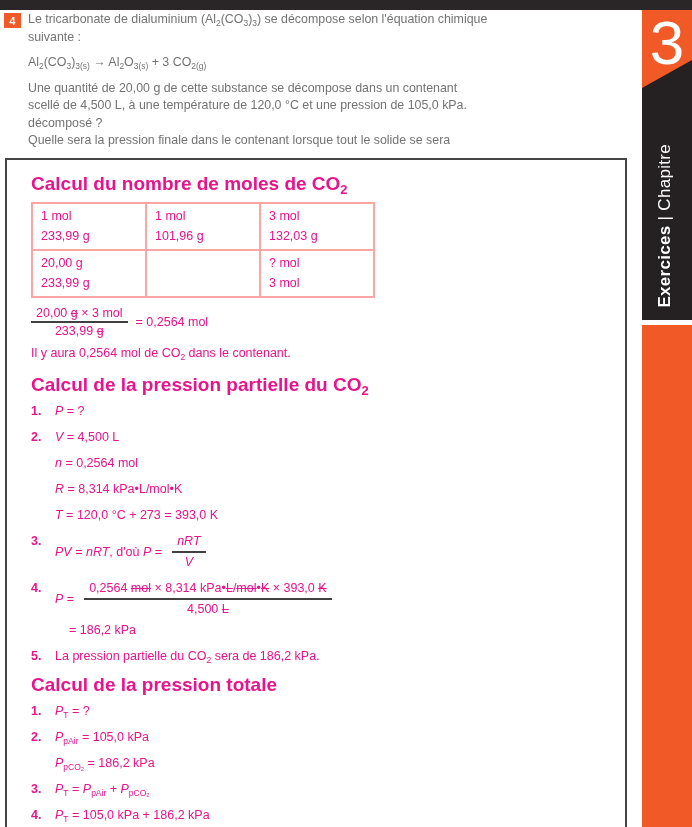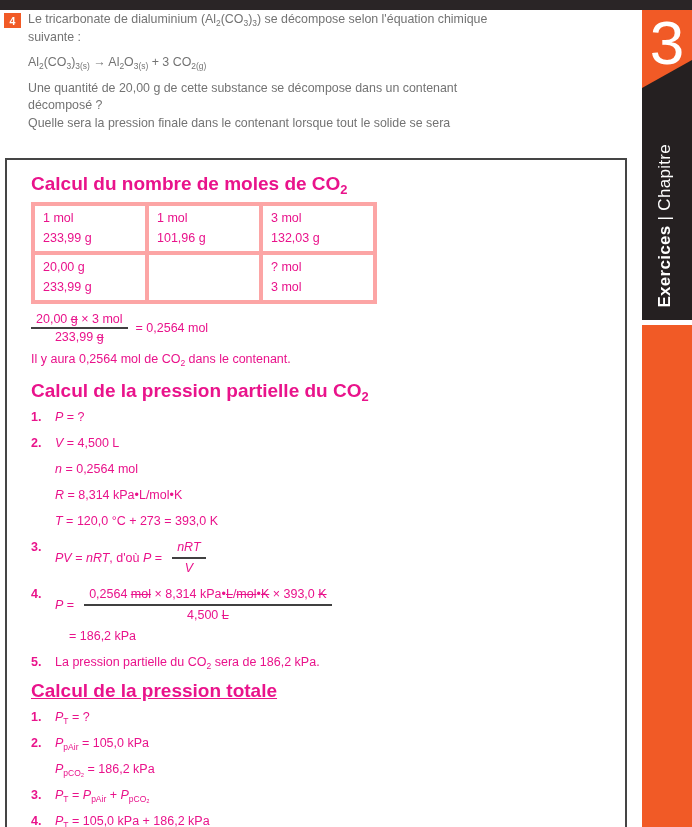--- a/index.html
+++ b/index.html
@@ -57,61 +57,62 @@
   }
   .sec { font-size:19px; font-weight:700; color:#e9138b; margin:0 0 7px 0; }
   .eqrow { display:flex; align-items:flex-start; font-size:13px; margin:0 0 7px 20px; }
   .eqrow .p1 { margin-right:22px; }
   .eqrow .p2 { margin-right:26px; }
   .eqrow .p3 { margin-right:22px; }
   .eqrow .p4 { margin-right:26px; }
 
   table.mtable { border-collapse:collapse; margin:2px 0 8px 0; }
   table.mtable td {
-    border:4px solid #fca5a5; width:114px; padding:2px 8px 3px 8px;
+    border:2px solid #fca5a5; width:114px; padding:2px 8px 3px 8px;
     font-size:12.5px; color:#e9138b; line-height:20px; vertical-align:top;
   }
 
   .frac { display:inline-block; text-align:center; }
   .frac .fn { padding:0 5px 1px 5px; border-bottom:2px solid #404040; }
   .frac .fd { padding-top:1px; }
   .fracline { display:flex; align-items:center; margin:6px 0 8px 0; }
   .fracline .res { margin-left:8px; }
 
   .concl { margin:2px 0 14px 0; }
 
   .step { display:flex; margin-bottom:9px; line-height:17px; }
   .sn { width:24px; flex:none; font-weight:700; }
   .sb { flex:1; }
   .sb .ln { margin-bottom:9px; }
   .sb .ln:last-child { margin-bottom:0; }
   .inlinefrac { display:flex; align-items:center; }
   .inlinefrac .pre { margin-right:10px; }
   .result-line { margin:4px 0 0 14px; }
-  .sec2 { margin-top:3px;text-decoration:underline; }
+  .sec2 { margin-top:3px; }
 </style>
 </head>
 <body>
 
 <div class="top-bar"></div>
 
 <div class="chapter-tab">
   <div class="chapter-num">3</div>
 </div>
 <div class="side-black">
   <div class="side-text"><b>Exercices</b><span> | Chapitre</span></div>
 </div>
 <div class="side-orange"></div>
 
 <div class="badge">4</div>
 <div class="problem">
   <div>Le tricarbonate de dialuminium (Al<sub>2</sub>(CO<sub>3</sub>)<sub>3</sub>) se décompose selon l'équation chimique</div>
   <div>suivante :</div>
   <div class="equation">Al<sub>2</sub>(CO<sub>3</sub>)<sub>3(s)</sub> → Al<sub>2</sub>O<sub>3(s)</sub> + 3 CO<sub>2(g)</sub></div>
   <div>Une quantité de 20,00 g de cette substance se décompose dans un contenant</div>
+  <div>scellé de 4,500 L, à une température de 120,0 °C et une pression de 105,0 kPa.</div>
   <div>décomposé ?</div>
   <div>Quelle sera la pression finale dans le contenant lorsque tout le solide se sera</div>
 </div>
 
 <div class="sol-box">
 
   <div class="sec">Calcul du nombre de moles de CO<sub>2</sub></div>
 
 
   <table class="mtable">

